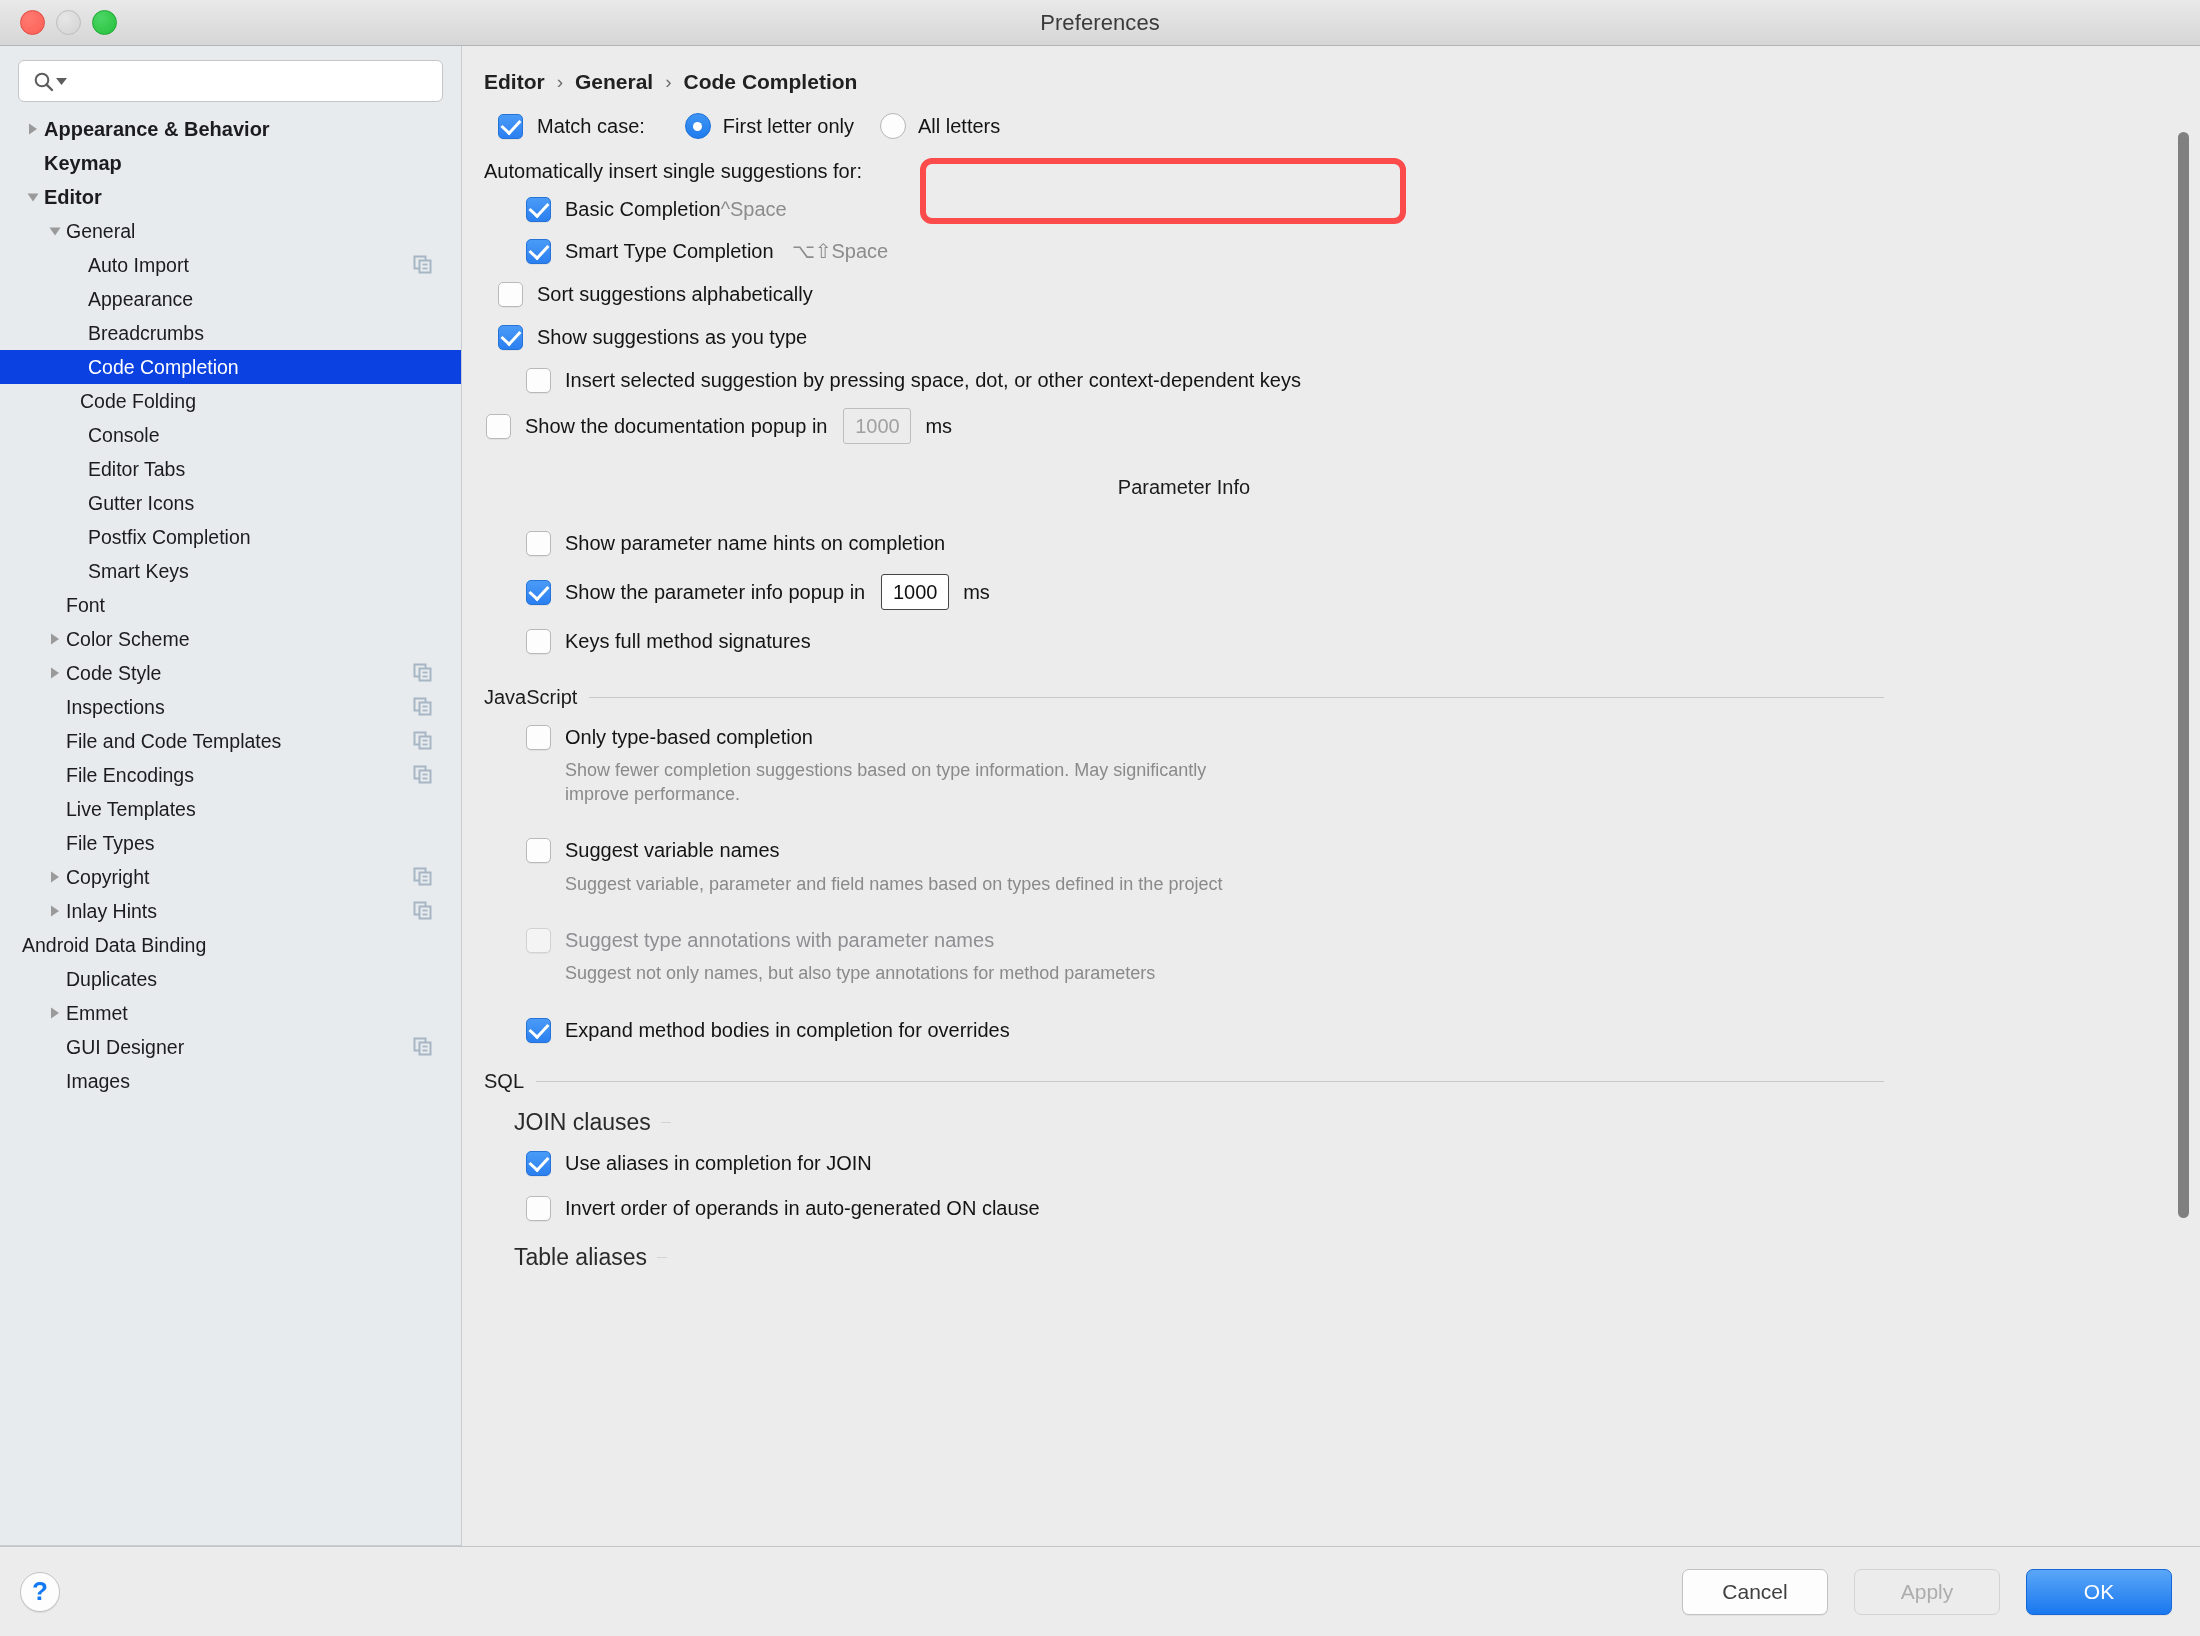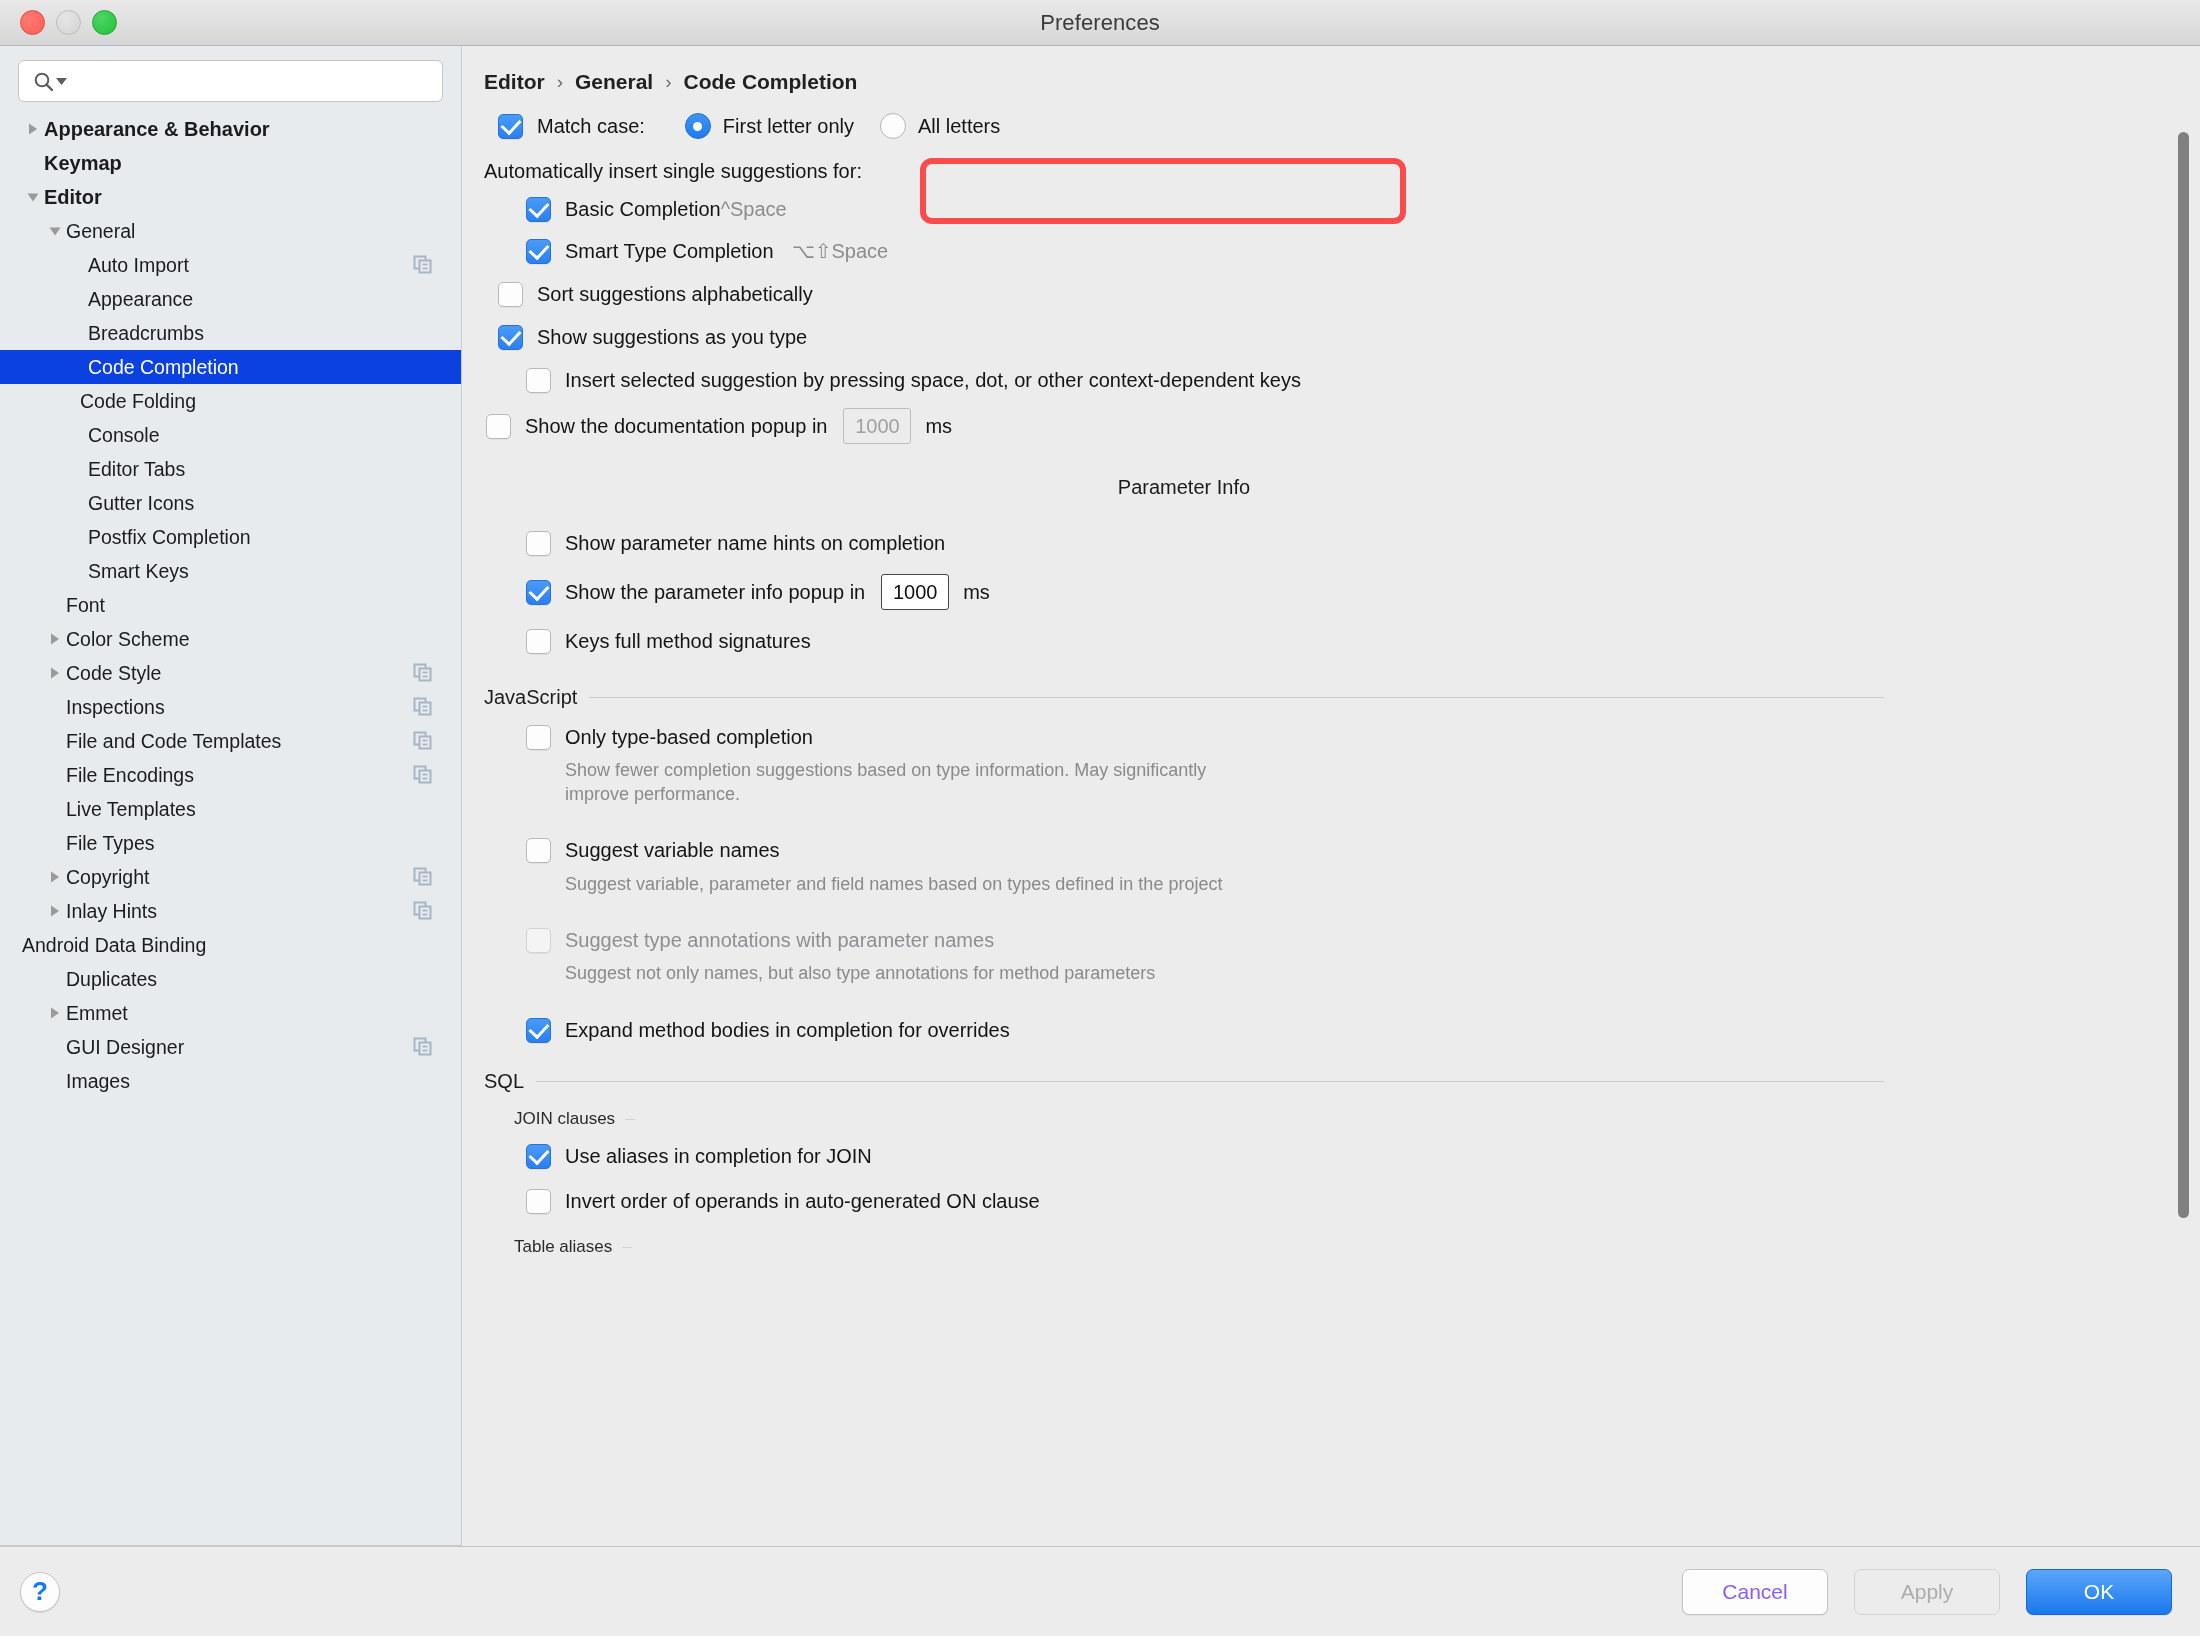--- a/index.html
+++ b/index.html
@@ -138,21 +138,21 @@
     display: flex; align-items: center; justify-content: center;
     padding: 0 10px; min-width: 68px;
   }
   .tf.disabled { border-color: #bdbdbd; background: transparent; color: #a0a0a0; }
 
   
   .section-head { display: flex; align-items: center; gap: 12px; margin: 22px 0 6px 0; }
   .section-title { font-size: 20px; color: #1c1c1c; white-space: nowrap; }
   .section-rule { height: 1px; background: #c9c9c9; flex: 1 1 auto; }
   .subgroup { display:flex; align-items:center; gap:10px; margin: 16px 0 4px 30px; }
-  .subgroup-title { font-size: 17px; color: #2a2a2a; }
+  .subgroup-title { font-size: 23px; color: #2a2a2a; }
   .subgroup-rule { height:1px; background:#d3d3d3; width: 10px; }
 
   .desc { font-size: 18px; color: #8a8a8a; line-height: 1.32; max-width: 700px; }
 
   
   .vscroll {
     position: absolute; top: 86px; width: 11px;
     border-radius: 6px; background: #808080;
   }
 
@@ -166,21 +166,21 @@
     width: 40px; height: 40px; border-radius: 50%;
     background: #fdfdfd; border: 1px solid #c4c4c4;
     color: #1279f2; font-size: 26px; font-weight: bold;
     display: flex; align-items: center; justify-content: center;
     margin-left: 20px; box-shadow: 0 1px 1px rgba(0,0,0,.08);
   }
   .btns { margin-left: auto; display: flex; gap: 26px; margin-right: 28px; }
   .btn {
     height: 46px; min-width: 146px; border-radius: 7px;
     font-size: 21px; display: flex; align-items: center; justify-content: center;
-    border: 1px solid #c2c2c2; background: #fdfdfd; color: #8b5cf6;
+    border: 1px solid #c2c2c2; background: #fdfdfd; color: #404040;
     box-shadow: 0 1px 1px rgba(0,0,0,.06);
   }
   .btn.disabled { color: #adadad; background: #ececec; border-color: #d3d3d3; box-shadow:none; }
   .btn.primary {
     background: linear-gradient(to bottom,#5aa7f8,#1a77ee);
     border: 1px solid #1668d8; color:#fff;
   }
 </style>
 </head>
 <body>

